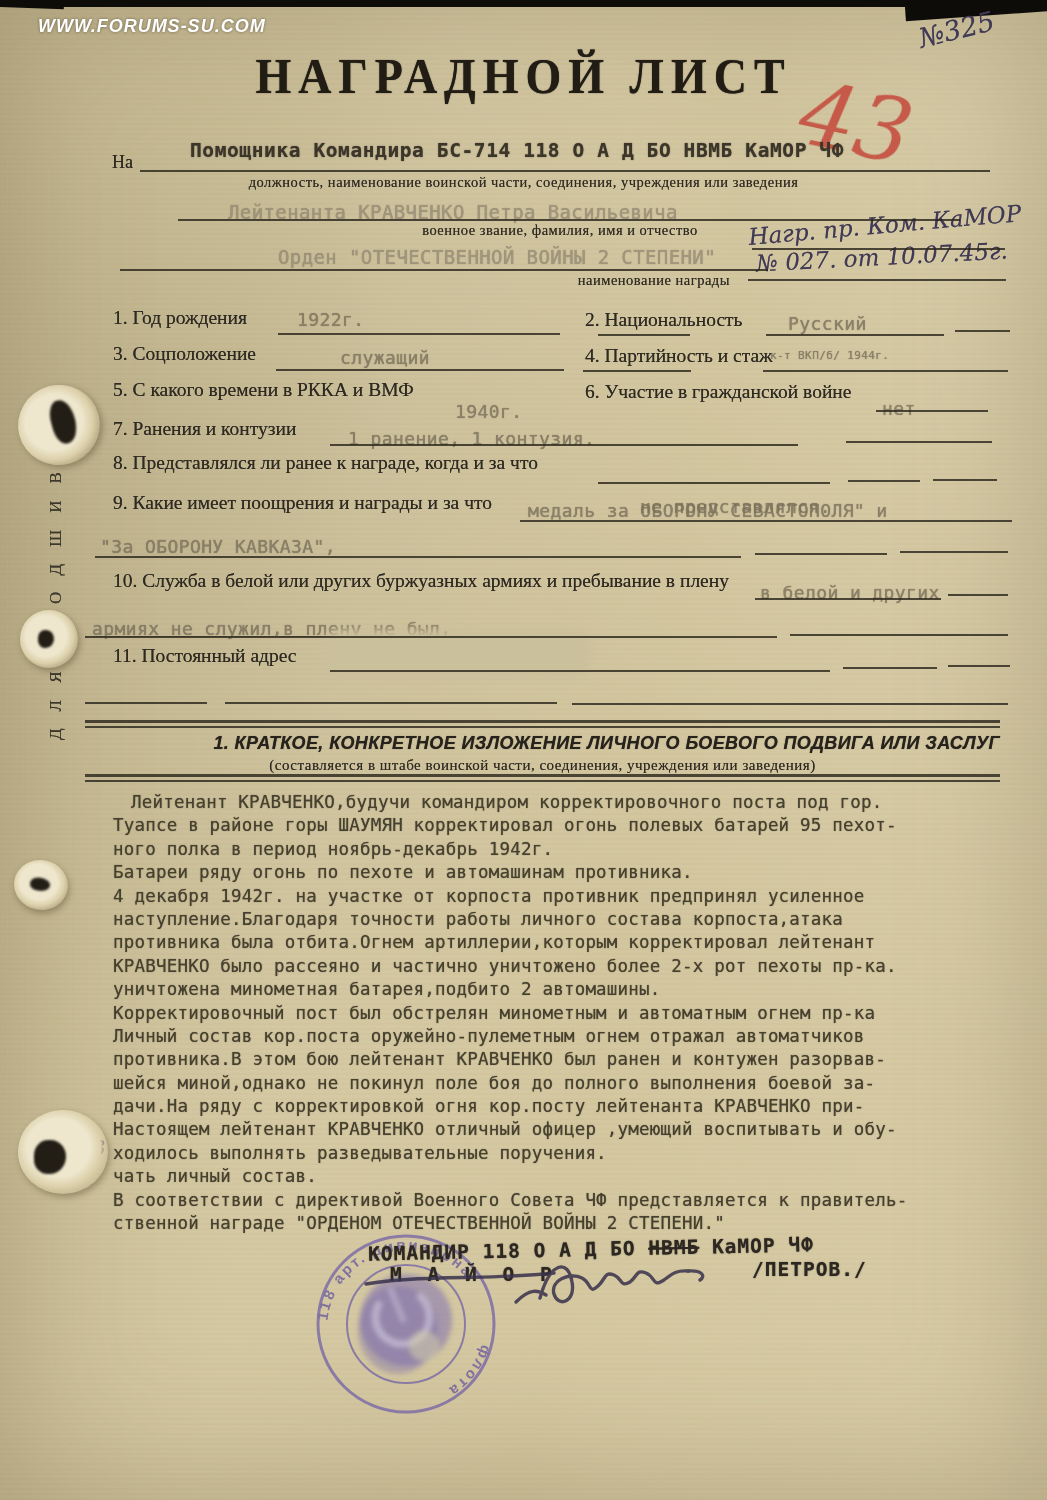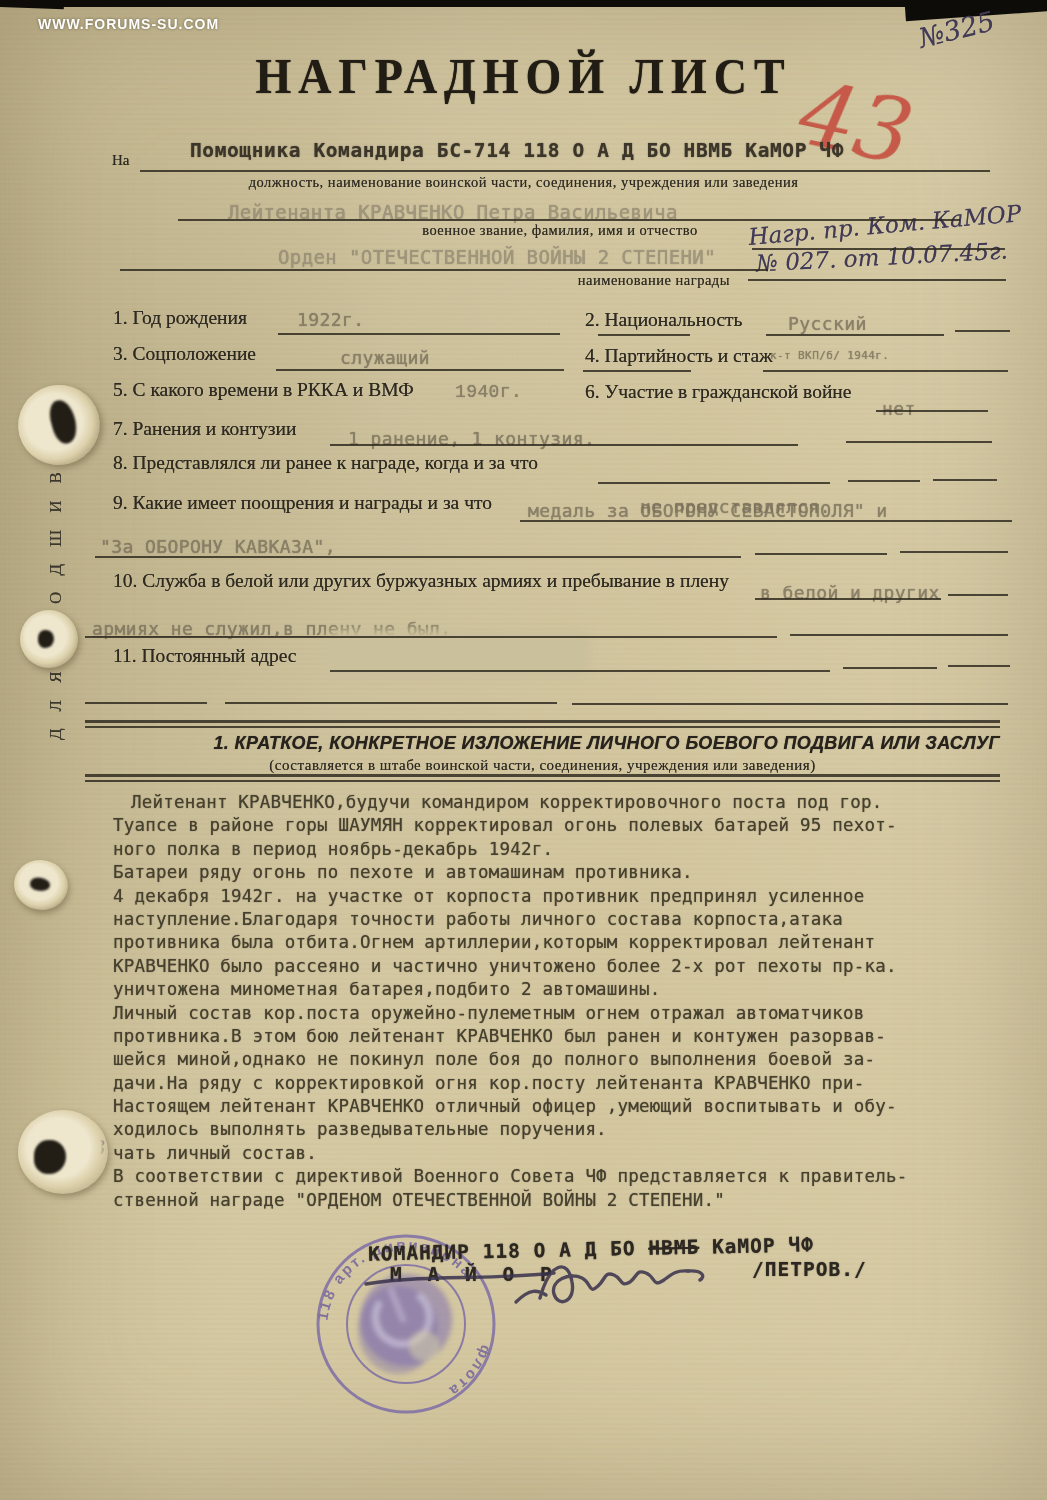--- a/index.html
+++ b/index.html
@@ -36,29 +36,29 @@
 </style>
 </head>
 <body>
 
 <div id="page">
 
   <div class="blackbit" style="left:0;top:0;width:1047px;height:7px;"></div>
   <div class="blackbit" style="right:-8px;top:-6px;width:150px;height:22px;transform:rotate(-4deg);"></div>
   <div class="blackbit" style="left:-6px;top:-4px;width:70px;height:12px;transform:rotate(2deg);"></div>
 
-  <div class="abs" style="left:38px;top:16px;font-family:'Liberation Sans',sans-serif;font-weight:bold;font-size:14px;color:#ffffff;letter-spacing:1px;text-shadow:0 0 3px rgba(40,35,20,.55);">WWW.FORUMS-SU.COM</div>
+  <div class="abs" style="left:38px;top:16px;font-family:'Liberation Sans',sans-serif;font-weight:bold;font-size:18px;color:#ffffff;letter-spacing:1px;text-shadow:0 0 3px rgba(40,35,20,.55);font-style:italic;">WWW.FORUMS-SU.COM</div>
 
   <div class="abs hand" style="left:918px;top:14px;font-size:27px;transform:rotate(-14deg);">№325</div>
 
   <div class="abs" style="left:0;top:50px;width:1047px;text-align:center;font-weight:bold;font-size:46px;letter-spacing:7px;color:#211d15;transform:scaleY(1.08);text-shadow:0 0 1px rgba(33,29,21,.9);">НАГРАДНОЙ  ЛИСТ</div>
 
   <div class="abs" style="left:800px;top:72px;font-family:'DejaVu Serif',serif;font-style:italic;font-size:88px;color:rgba(196,71,58,.85);transform:rotate(12deg);filter:blur(.4px);">43</div>
 
-  <div class="abs lbl" style="left:112px;top:152px;font-size:15px;">На</div>
+  <div class="abs lbl" style="left:112px;top:152px;font-size:18px;">На</div>
   <div class="abs typed-strong" style="left:190px;top:139px;">Помощника Командира БС-714 118 О А Д БО НВМБ КаМОР ЧФ</div>
   <div class="abs cap" style="left:0;top:174px;width:1047px;text-align:center;">должность, наименование воинской части, соединения, учреждения или заведения</div>
 
   <div class="abs typed vfaded" style="left:228px;top:201px;font-size:19px;">Лейтенанта КРАВЧЕНКО Петра Васильевича</div>
   <div class="abs cap" style="left:280px;top:222px;width:560px;text-align:center;">военное звание, фамилия, имя и отчество</div>
 
   <div class="abs hand" style="left:748px;top:212px;font-size:23px;transform:rotate(-5deg);">Нагр. пр. Ком. КаМОР</div>
   <div class="abs hand" style="left:756px;top:244px;font-size:23px;transform:rotate(-3deg);">№ 027. от 10.07.45г.</div>
 
   <div class="abs typed vfaded" style="left:278px;top:246px;font-size:19px;">Орден "ОТЕЧЕСТВЕННОЙ ВОЙНЫ 2 СТЕПЕНИ"</div>
@@ -68,21 +68,21 @@
   <div class="abs typed faded" style="left:297px;top:309px;">1922г.</div>
   <div class="abs lbl" style="left:585px;top:309px;">2. Национальность</div>
   <div class="abs typed faded" style="left:788px;top:313px;">Русский</div>
 
   <div class="abs lbl" style="left:113px;top:343px;">3. Соцположение</div>
   <div class="abs typed faded" style="left:340px;top:347px;">служащий</div>
   <div class="abs lbl" style="left:585px;top:345px;">4. Партийность и стаж</div>
   <div class="abs typed faded" style="left:770px;top:349px;font-size:11px;">к-т ВКП/б/ 1944г.</div>
 
   <div class="abs lbl" style="left:113px;top:379px;">5. С какого времени в РККА и ВМФ</div>
-  <div class="abs typed faded" style="left:455px;top:382px;font-family:Liberation Mono, monospace;">1940г.</div>
+  <div class="abs typed faded" style="left:455px;top:401px;">1940г.</div>
   <div class="abs lbl" style="left:585px;top:381px;">6. Участие в гражданской войне</div>
   <div class="abs typed faded" style="left:882px;top:398px;">нет</div>
 
   <div class="abs lbl" style="left:113px;top:418px;">7. Ранения и контузии</div>
   <div class="abs typed faded" style="left:348px;top:428px;">1 ранение, 1 контузия.</div>
 
   <div class="abs lbl" style="left:113px;top:452px;">8. Представлялся ли ранее к награде, когда и за что</div>
   <div class="abs typed faded" style="left:640px;top:464px;margin-top:32px;">не представлялся.</div>
 
   <div class="abs lbl" style="left:113px;top:492px;">9. Какие имеет поощрения и награды и за что</div>
@@ -103,20 +103,21 @@
   <div class="abs" style="left:113px;top:791px;width:900px;">
     <div class="body-line" style="padding-left:18px;">Лейтенант КРАВЧЕНКО,будучи командиром корректировочного поста под гор.</div>
     <div class="body-line">Туапсе в районе горы ШАУМЯН корректировал огонь полевых батарей 95 пехот-</div>
     <div class="body-line">ного полка в период ноябрь-декабрь 1942г.</div>
     <div class="body-line">Батареи ряду огонь по пехоте и автомашинам противника.</div>
     <div class="body-line">4 декабря 1942г. на участке от корпоста противник предпринял усиленное</div>
     <div class="body-line">наступление.Благодаря точности работы личного состава корпоста,атака</div>
     <div class="body-line">противника была отбита.Огнем артиллерии,которым корректировал лейтенант</div>
     <div class="body-line">КРАВЧЕНКО было рассеяно и частично уничтожено более 2-х рот пехоты пр-ка.</div>
     <div class="body-line">уничтожена минометная батарея,подбито 2 автомашины.</div>
+    <div class="body-line">Корректировочный пост был обстрелян минометным и автоматным огнем пр-ка</div>
     <div class="body-line">Личный состав кор.поста оружейно-пулеметным огнем отражал автоматчиков</div>
     <div class="body-line">противника.В этом бою лейтенант КРАВЧЕНКО был ранен и контужен разорвав-</div>
     <div class="body-line">шейся миной,однако не покинул поле боя до полного выполнения боевой за-</div>
     <div class="body-line">дачи.На ряду с корректировкой огня кор.посту лейтенанта КРАВЧЕНКО при-</div>
     <div class="body-line">Настоящем лейтенант КРАВЧЕНКО отличный офицер ,умеющий воспитывать и обу-</div>
     <div class="body-line">ходилось выполнять разведывательные поручения.</div>
     <div class="body-line">чать личный состав.</div>
     <div class="body-line">В соответствии с директивой Военного Совета ЧФ представляется к правитель-</div>
     <div class="body-line">ственной награде "ОРДЕНОМ ОТЕЧЕСТВЕННОЙ ВОЙНЫ 2 СТЕПЕНИ."</div>
   </div>

